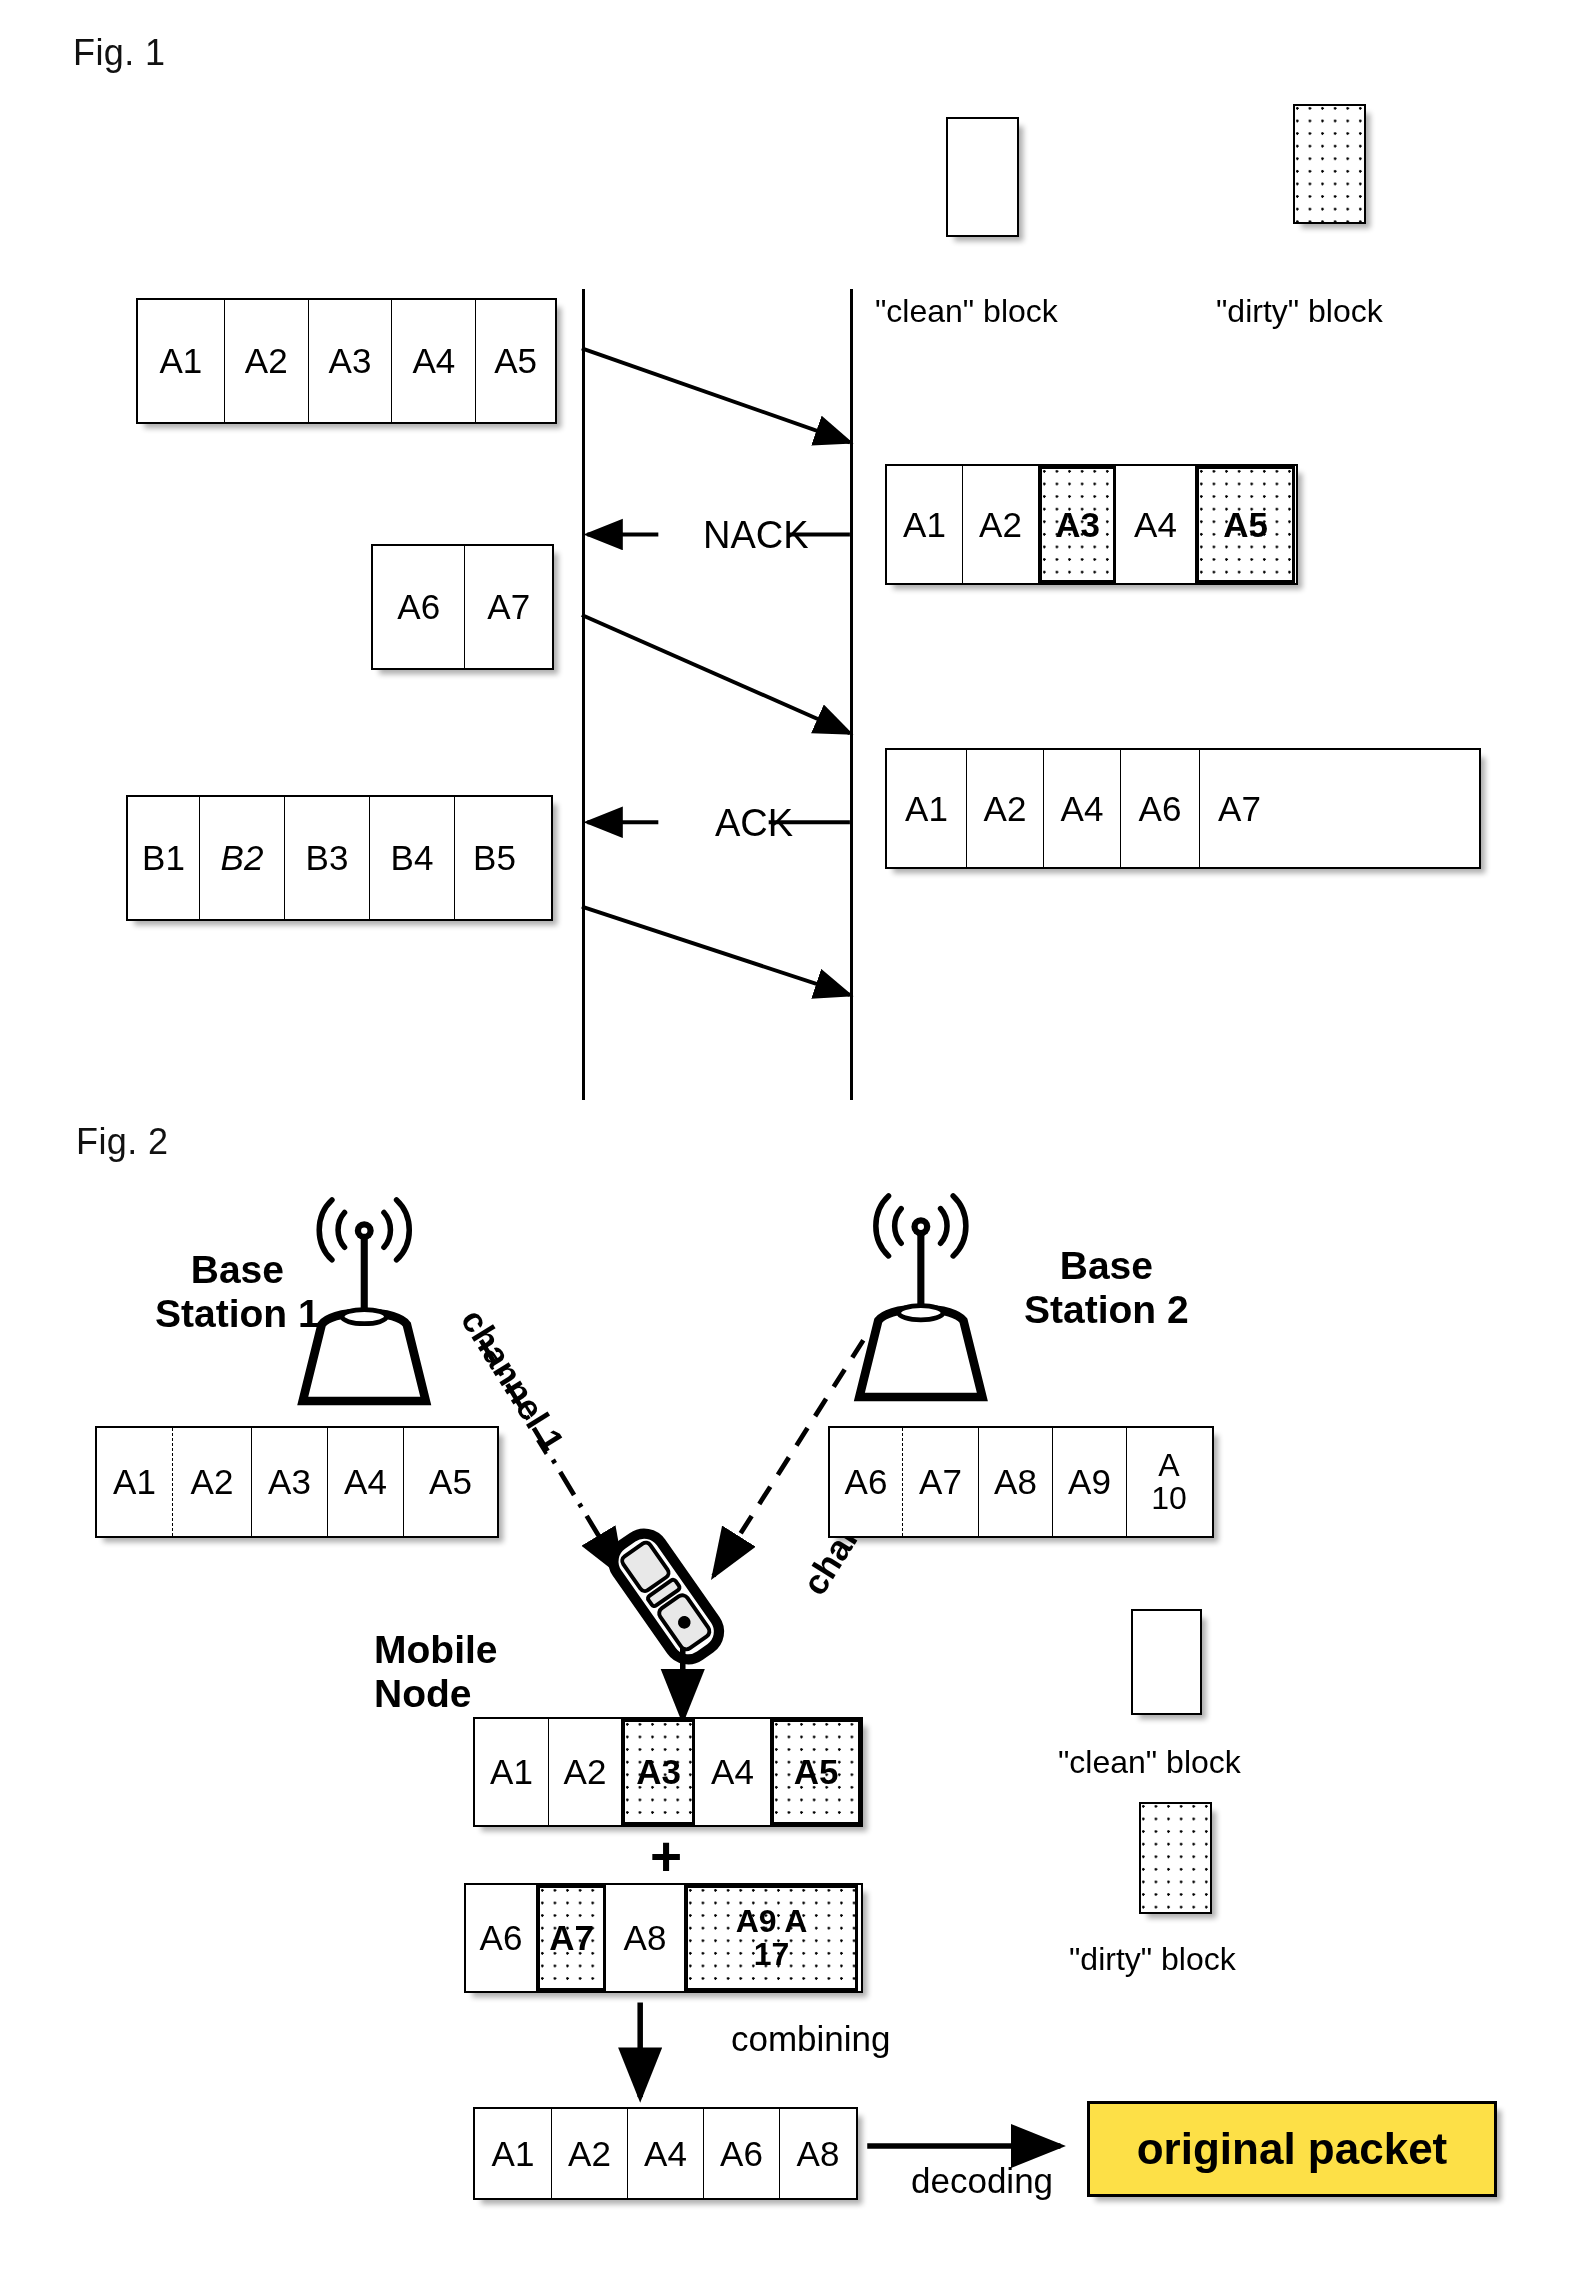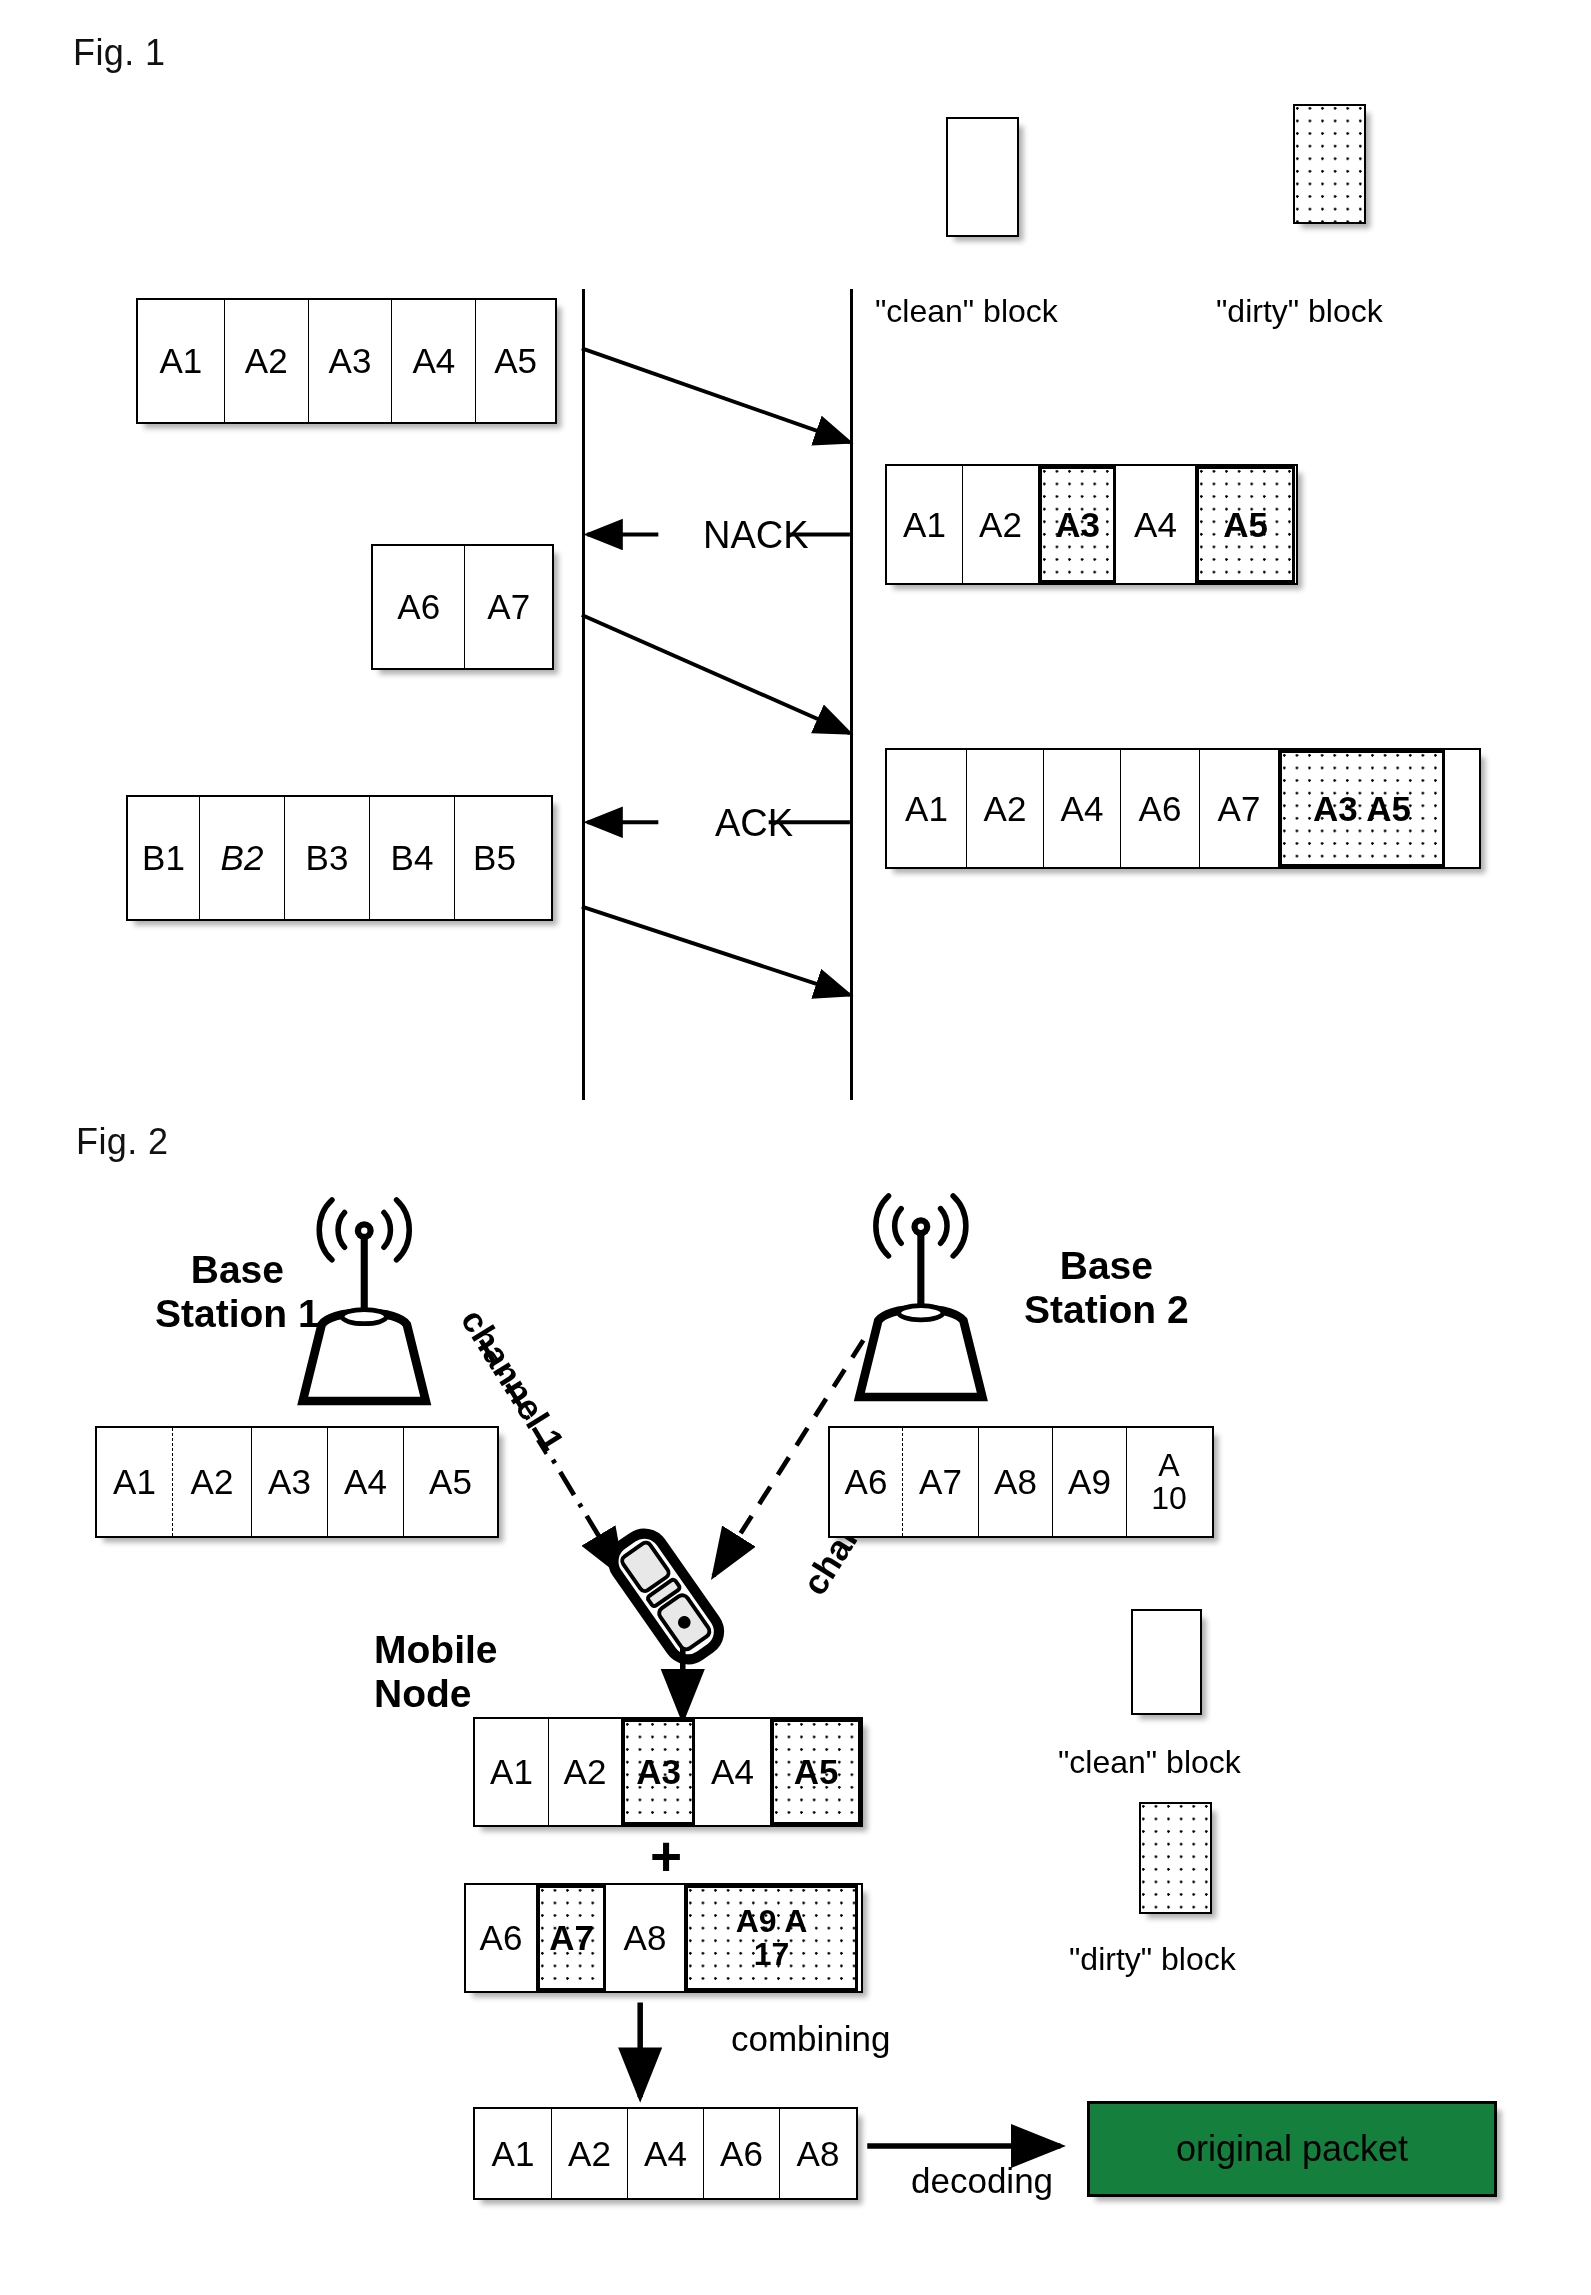--- a/index.html
+++ b/index.html
@@ -47,23 +47,23 @@
   .biglabel{position:absolute;font-size:39px;font-weight:bold;line-height:1.12;white-space:pre-line;}
   .chanlabel{position:absolute;font-size:35px;font-weight:bold;white-space:nowrap;transform-origin:left top;}
 
   
   .vline{position:absolute;width:3.2px;background:#000;}
 
   
   svg.overlay{position:absolute;left:0;top:0;width:1591px;height:2295px;pointer-events:none;}
 
   .plus{position:absolute;font-size:55px;font-weight:bold;line-height:1;}
-  .origbox{position:absolute;box-sizing:border-box;border:3.2px solid #000;background:#15803d;
+  .origbox{position:absolute;box-sizing:border-box;border:3.2px solid #000;background:#fde047;
            display:flex;align-items:center;justify-content:center;
-           font-size:36px;box-shadow:6.3px 7px 5.5px -1.6px rgba(0,0,0,0.32);}
+           font-size:44px;box-shadow:6.3px 7px 5.5px -1.6px rgba(0,0,0,0.32);font-weight:bold;}
 </style>
 </head>
 <body>
 
 <svg class="overlay" viewBox="0 0 2018 2911" xmlns="http://www.w3.org/2000/svg">
   <defs>
     <marker id="arrowFilled" markerWidth="12" markerHeight="12" refX="9" refY="4" orient="auto" markerUnits="strokeWidth">
       <path d="M0,0 L10,4 L0,8 z" fill="#000"></path>
     </marker>
     <marker id="arrowFilledSm" markerWidth="13" markerHeight="13" refX="10" refY="4.2" orient="auto" markerUnits="strokeWidth">
@@ -186,21 +186,20 @@
   <div class="cell" style="width:80px;">A4</div>
   <div class="cell dirty" style="width:99px;">A5</div>
 </div>
 
 <div class="strip" style="left:885px;top:748px;width:596px;height:121px;">
   <div class="cell" style="width:80px;">A1</div>
   <div class="cell" style="width:77px;">A2</div>
   <div class="cell" style="width:77px;">A4</div>
   <div class="cell" style="width:79px;">A6</div>
   <div class="cell" style="width:79px;">A7</div>
-  <div class="cell dirty" style="width:166px;">A3 A5</div>
 </div>
 
 <div class="figcaption abs" style="left:76px;top:1121px;">Fig. 2</div>
 
 <div class="biglabel" style="left:155px;top:1248px;text-align:center;">Base
 Station 1</div>
 <div class="biglabel" style="left:1024px;top:1244px;text-align:center;">Base
 Station 2</div>
 
 <div class="chanlabel" style="left:487px;top:1302px;transform:rotate(58deg);">channel 1</div>

